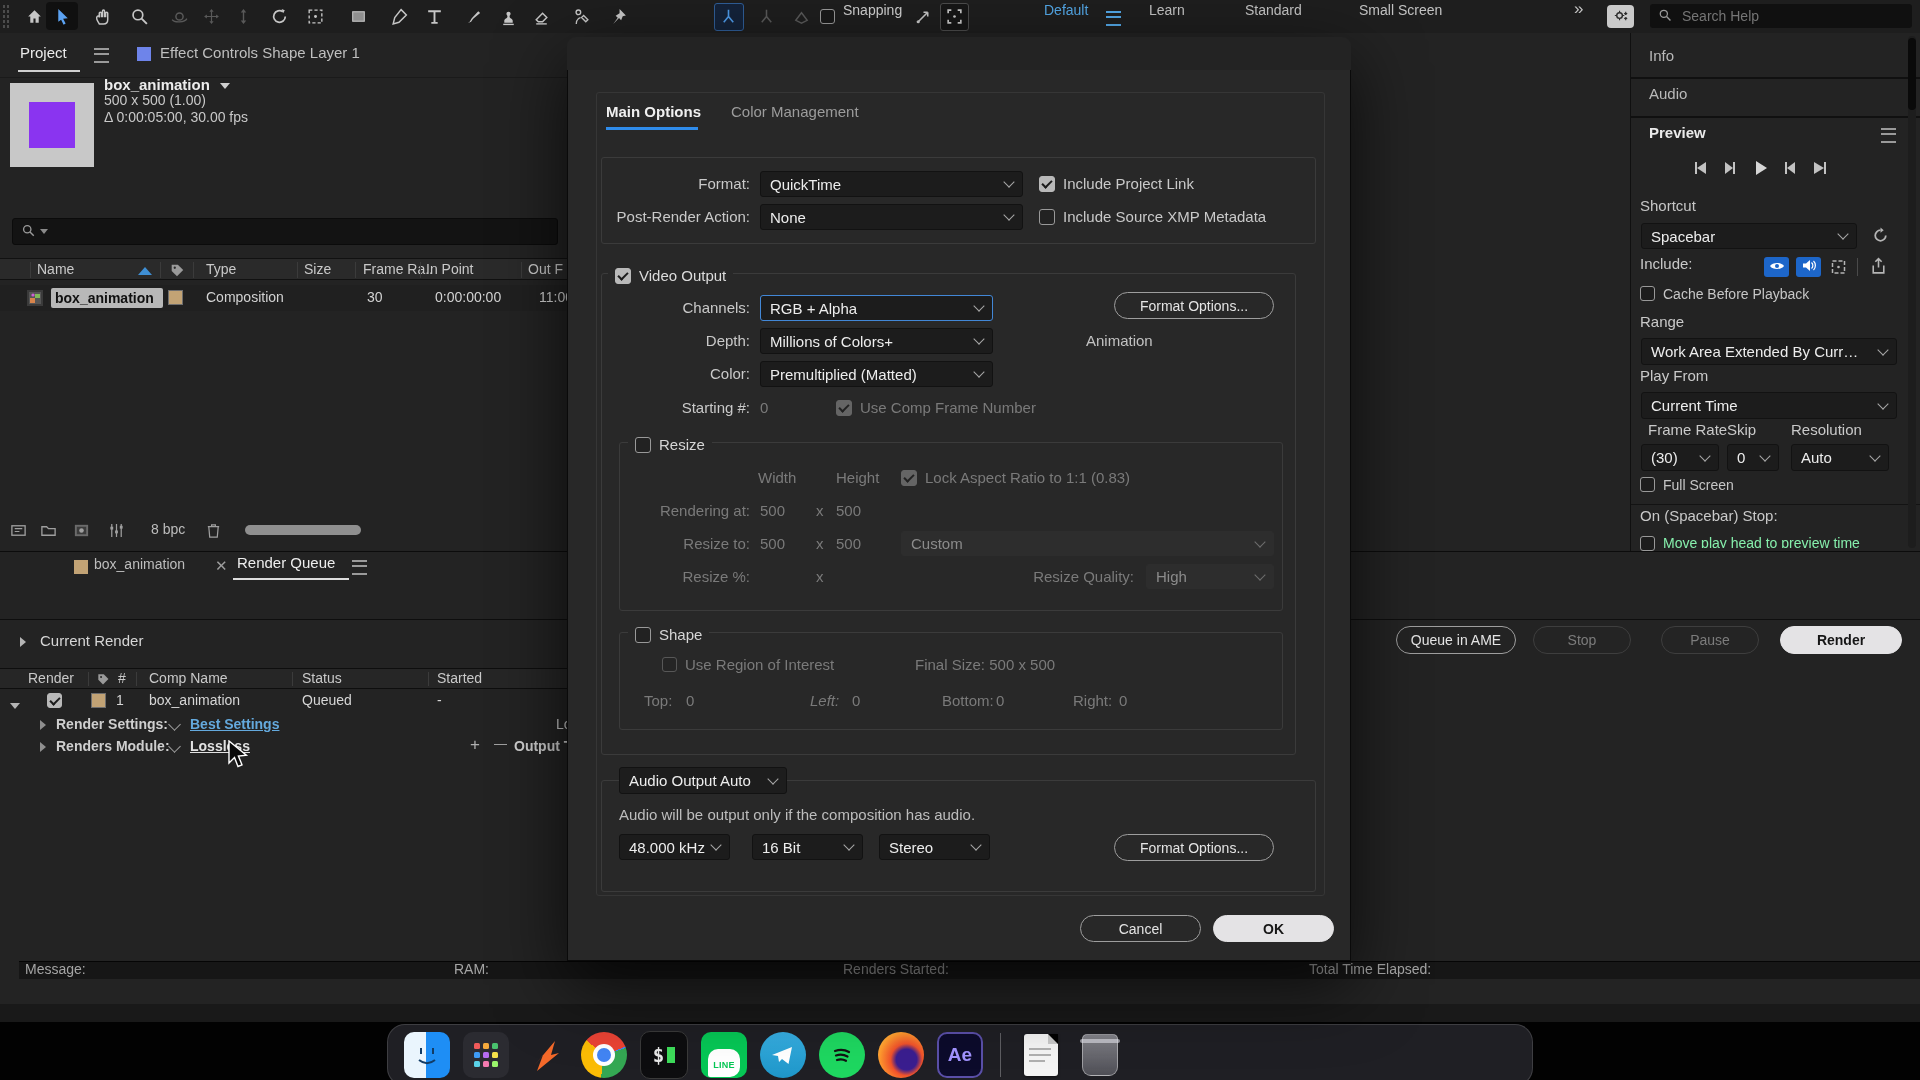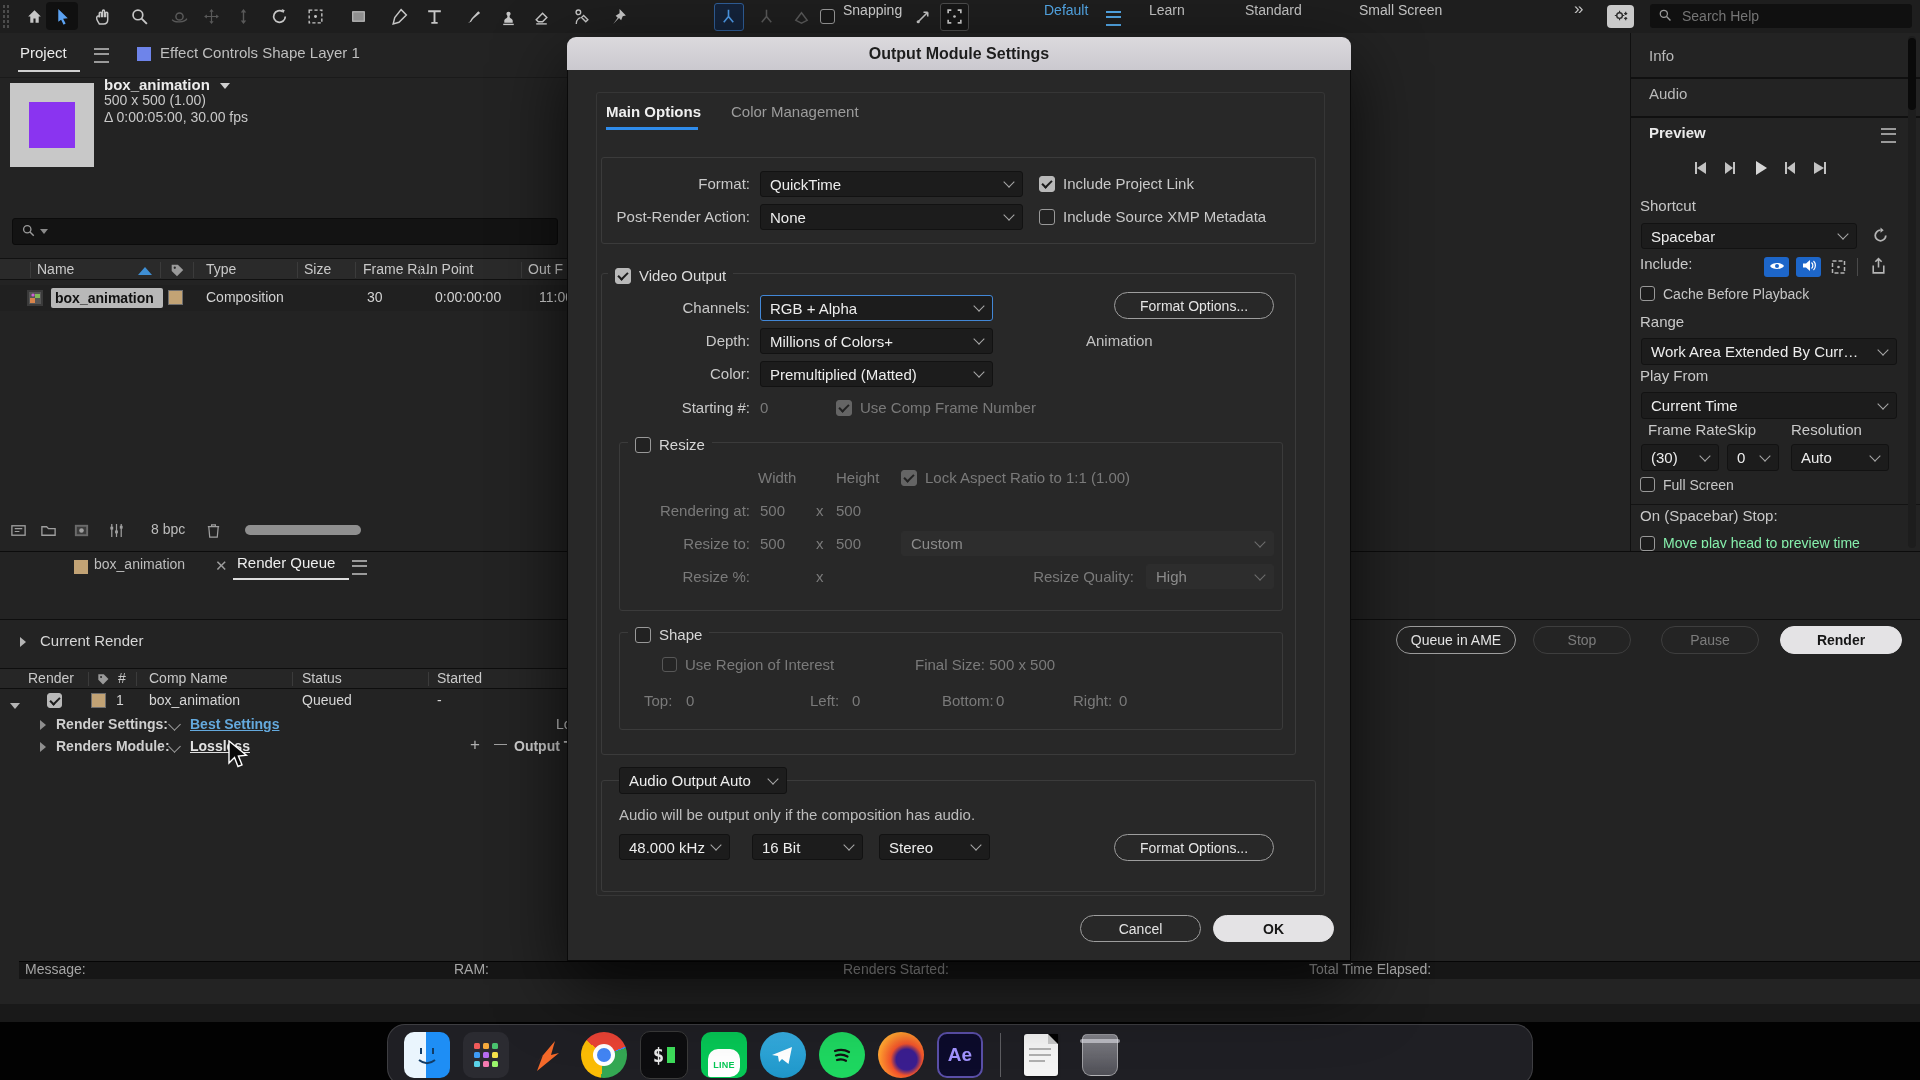--- a/index.html
+++ b/index.html
@@ -554,23 +554,20 @@
       </div>
       <div class="dk">
         <div style="width:34px;height:40px;background:linear-gradient(rgba(210,210,218,.55),rgba(150,150,160,.4));border:1px solid rgba(255,255,255,.4);border-radius:5px 5px 9px 9px;position:relative;">
           <div style="position:absolute;left:-3px;top:4px;width:40px;height:4px;background:rgba(230,230,238,.6);border-radius:2px;"></div>
         </div>
       </div>
     </div>
   </div>
 
   <div id="dialog">
-    <div class="titlebar">
-      <span>Output Module Settings</span>
-    </div>
     <div class="body">
 
       <div class="grp" style="left:28px;top:22px;width:727px;height:802px;border-color:#363636;"></div>
 
       <div class="tab-active" style="left:38px;top:33px;">Main Options</div>
       <div class="abs" style="left:38px;top:57px;width:92px;height:3px;background:#2f8ceb;"></div>
       <div class="tab-idle" style="left:163px;top:33px;">Color Management</div>
 
       <div class="grp" style="left:33px;top:87px;width:713px;height:85px;"></div>
       <div class="lbl r" style="left:60px;top:101px;width:122px;">Format:</div>
@@ -620,21 +617,21 @@
       <div class="lbl dim-t" style="left:292px;top:325px;">Use Comp Frame Number</div>
 
       <div class="grp" style="left:51px;top:372px;width:662px;height:167px;"></div>
       <div class="leg" style="left:60px;top:362px;">
         <span class="cb" style="position:relative;"></span>
         <span class="lbl" style="position:relative;color:#d6d6d6;">Resize</span>
       </div>
       <div class="lbl dim-t" style="left:190px;top:395px;">Width</div>
       <div class="lbl dim-t" style="left:268px;top:395px;">Height</div>
       <div class="cb checked dim" style="left:333px;top:400px;"></div>
-      <div class="lbl dim-t" style="left:357px;top:395px;">Lock Aspect Ratio to 1:1 (1.00)</div>
+      <div class="lbl dim-t" style="left:357px;top:395px;">Lock Aspect Ratio to 1:1 (0.83)</div>
 
       <div class="lbl r dim-t" style="left:80px;top:428px;width:102px;">Rendering at:</div>
       <div class="lbl dim-t" style="left:192px;top:428px;">500</div>
       <div class="lbl dim-t" style="left:248px;top:428px;">x</div>
       <div class="lbl dim-t" style="left:268px;top:428px;">500</div>
 
       <div class="lbl r dim-t" style="left:80px;top:461px;width:102px;">Resize to:</div>
       <div class="lbl dim-t" style="left:192px;top:461px;">500</div>
       <div class="lbl dim-t" style="left:248px;top:461px;">x</div>
       <div class="lbl dim-t" style="left:268px;top:461px;">500</div>
@@ -654,21 +651,21 @@
       <div class="grp" style="left:51px;top:562px;width:662px;height:96px;"></div>
       <div class="leg" style="left:60px;top:552px;">
         <span class="cb" style="position:relative;"></span>
         <span class="lbl" style="position:relative;color:#d6d6d6;">Shape</span>
       </div>
       <div class="cb dim" style="left:94px;top:587px;width:15px;height:15px;"></div>
       <div class="lbl dim-t" style="left:117px;top:582px;">Use Region of Interest</div>
       <div class="lbl dim-t" style="left:347px;top:582px;">Final Size: 500 x 500</div>
       <div class="lbl dim-t" style="left:76px;top:618px;">Top:</div>
       <div class="lbl dim-t" style="left:118px;top:618px;">0</div>
-      <div class="lbl dim-t" style="left:242px;top:618px;">Left:</div>
+      <div class="lbl dim-t" style="left:242px;top:618px;font-style:italic;">Left:</div>
       <div class="lbl dim-t" style="left:284px;top:618px;">0</div>
       <div class="lbl dim-t" style="left:374px;top:618px;">Bottom:</div>
       <div class="lbl dim-t" style="left:428px;top:618px;">0</div>
       <div class="lbl dim-t" style="left:505px;top:618px;">Right:</div>
       <div class="lbl dim-t" style="left:551px;top:618px;">0</div>
 
       <div class="grp" style="left:33px;top:710px;width:713px;height:110px;"></div>
       <div class="dd" style="left:51px;top:697px;width:168px;height:27px;background:#1d1d1d;">
         <span>Audio Output Auto</span>
           <span class="chev"></span>

